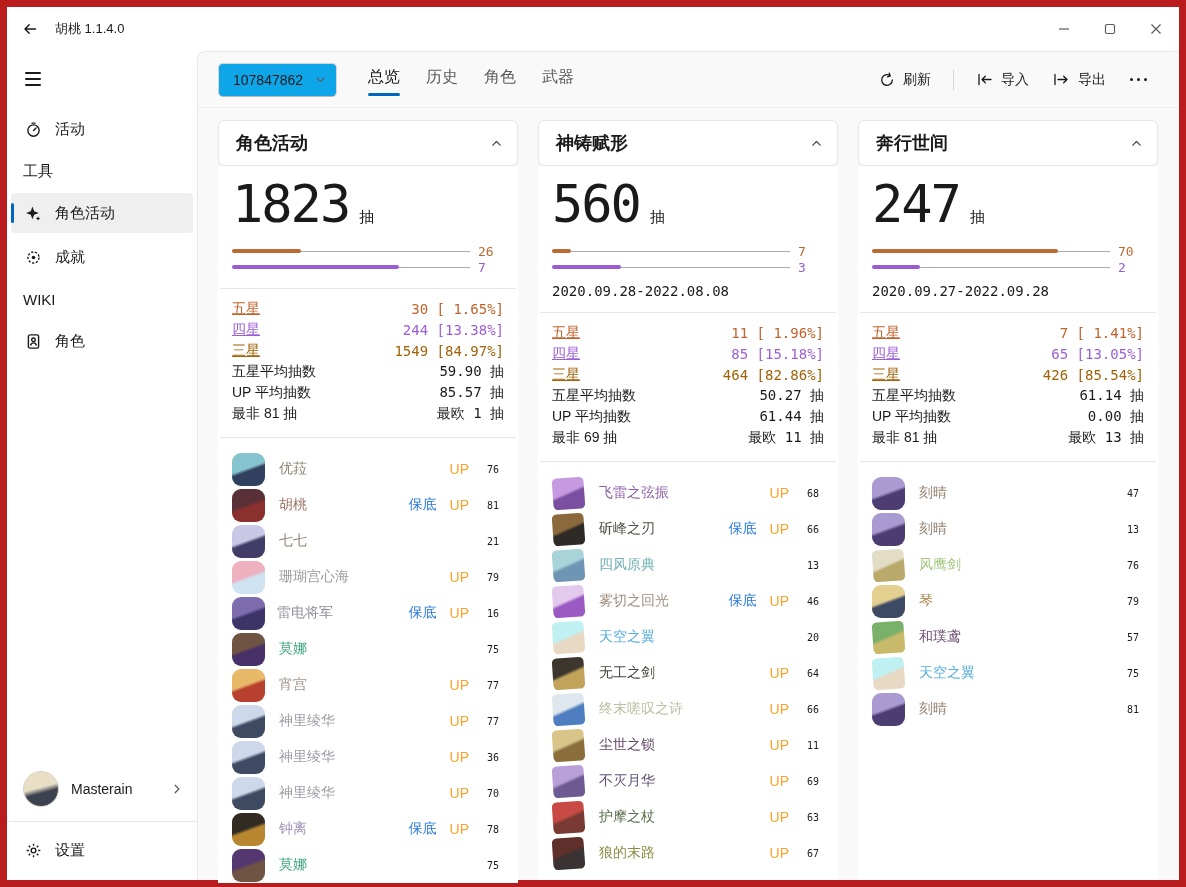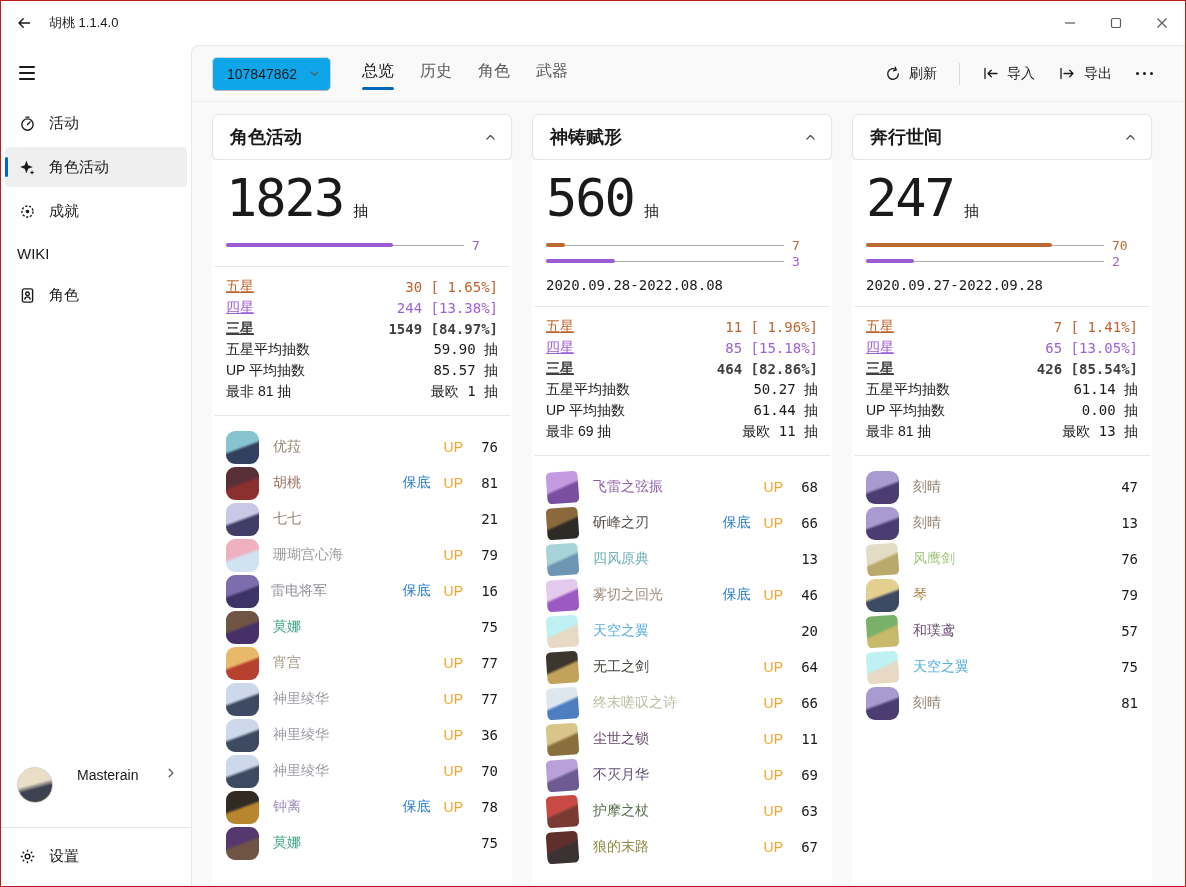--- a/index.html
+++ b/index.html
@@ -1,18 +1,18 @@
 <!DOCTYPE html>
 <html><head>
 <meta charset="utf-8">
 <style>
   * { margin:0; padding:0; box-sizing:border-box; }
   html,body { width:1186px; height:887px; overflow:hidden; }
   body { font-family:"Liberation Sans","DejaVu Sans",sans-serif; color:#1a1a1a; background:#fff; }
-  .window { width:1186px; height:887px; border:1px solid #b91c1c; display:flex; flex-direction:column; background:#fff; }
+  .window { width:1186px; height:887px; border:7px solid #b91c1c; display:flex; flex-direction:column; background:#fff; }
   svg { display:block; }
   .mono { font-family:"DejaVu Sans Mono","Liberation Mono",monospace; white-space:pre; }
 
   
   .titlebar { height:44px; display:flex; align-items:center; flex:none; }
   .tb-back { width:46px; height:44px; display:flex; align-items:center; justify-content:center; cursor:default; }
   .tb-title { font-size:13px; margin-left:2px; }
   .tb-spacer { flex:1; }
   .tb-btn { width:46px; height:40px; display:flex; align-items:center; justify-content:center; }
 
@@ -23,21 +23,21 @@
   .sidebar { width:190px; flex:none; display:flex; flex-direction:column; background:#fff; padding-top:8px; }
   .hamburger { width:40px; height:36px; margin:2px 0 10px 6px; display:flex; flex-direction:column; justify-content:center; gap:4px; padding-left:12px; border-radius:4px; }
   .hamburger i { display:block; width:16px; height:2px; background:#1a1a1a; border-radius:1px; }
   .nav-item { position:relative; height:40px; margin:2px 4px; display:flex; align-items:center; border-radius:4px; }
   .nav-item .ic { width:44px; display:flex; justify-content:center; }
   .nav-item .lbl { font-size:15px; }
   .nav-item.selected { background:#efefef; }
   .nav-item.selected::before { content:""; position:absolute; left:0; top:10px; width:3px; height:20px; border-radius:2px; background:#0067c0; }
   .nav-header { height:40px; display:flex; align-items:center; padding-left:16px; font-size:15px; color:#1a1a1a; }
   .side-spacer { flex:1; }
-  .user-row { height:56px; display:flex; padding:0 10px 0 12px; margin:0 4px; border-radius:4px;gap:12px; }
+  .user-row { height:56px; display:flex; align-items:center; padding:0 10px 0 12px; margin:0 4px; border-radius:4px; }
   .avatar { width:36px; height:36px; border-radius:50%; background:linear-gradient(165deg,#e9dfc6 0 46%,#3d4250 60% 100%); border:1px solid #d8d2c4; }
   .user-name { font-size:14px; margin-left:12px; flex:1; }
   .side-div { border-top:1px solid #e7e7e7; margin:4px 0; }
   .settings-row { height:48px; display:flex; align-items:center; margin:0 4px 6px 4px; border-radius:4px; }
   .settings-row .ic { width:44px; display:flex; justify-content:center; }
   .settings-row .lbl { font-size:15px; }
 
   
   .content { flex:1; min-width:0; background:#f9f9f9; border-left:1px solid #e8e8e8; border-top:1px solid #e8e8e8; border-top-left-radius:8px; display:flex; flex-direction:column; }
   .toolbar { height:56px; flex:none; display:flex; align-items:center; padding:0 22px 0 20px; border-bottom:1px solid #eeeeee; }
@@ -72,31 +72,31 @@
   .bar5 .bar-val { color:#bd6a33; }
   .bar4 .bar-fill { background:#9c5bd1; }
   .bar4 .bar-val { color:#9c5bd1; }
   .date-range { margin:8px 0 0 12px; font-size:14px; }
   .h-div { border-top:1px solid #e6e6e6; margin:13px 0 9px 0; }
   .stats { padding:0 12px; }
   .stat-row { display:flex; justify-content:space-between; align-items:center; height:21px; font-size:14px; }
   .stat-label { }
   .stat-row.s5 .stat-label, .stat-row.s5 .stat-value { color:#c0622c; }
   .stat-row.s4 .stat-label, .stat-row.s4 .stat-value { color:#9d5fd6; }
-  .stat-row.s3 .stat-label, .stat-row.s3 .stat-value { color:#404040;font-weight:bold; }
+  .stat-row.s3 .stat-label, .stat-row.s3 .stat-value { color:#a16207; }
   .stat-row.s5 .stat-label, .stat-row.s4 .stat-label, .stat-row.s3 .stat-label { text-decoration:underline; }
   .stat-value { font-family:"DejaVu Sans Mono",monospace; white-space:pre; font-size:14px; }
   .items { padding:4px 12px 0 12px; }
   .item-row { height:36px; display:flex; align-items:center; }
   .item-av { width:33px; height:33px; flex:none; border-radius:9px; }
   .item-av.weapon { border-radius:5px; transform:rotate(-4deg) scale(.96); }
   .item-name { font-size:14px; margin-left:14px; flex:1; }
   .badge-pity { font-size:14px; color:#2779db; margin-right:13px; }
   .badge-up { font-size:14px; color:#f8a42c; margin-right:13px; }
-  .item-count { font-family:"DejaVu Sans Mono",monospace; font-size:14px; min-width:22px; text-align:right; }
+  .item-count { font-family:"DejaVu Sans Mono",monospace; font-size:10px; min-width:22px; text-align:center; }
 </style>
 </head>
 <body>
 
 <div class="window">
 
   <div class="titlebar">
     <div class="tb-back">
       <span>
         <svg width="16" height="16" viewBox="0 0 16 16" fill="none" stroke="#1a1a1a" stroke-width="1.4" stroke-linecap="round" stroke-linejoin="round">
@@ -141,20 +141,21 @@
       <div class="nav-item">
         <span class="ic">
           <svg width="17" height="17" viewBox="0 0 16 16" fill="none" stroke="#1a1a1a" stroke-width="1.3" stroke-linecap="round">
               <circle cx="8" cy="9" r="5.3"></circle>
               <path d="M8 9l2.4-2.4M6.6 2h2.8"></path>
             </svg>
         </span>
         <span class="lbl">活动</span>
       </div>
 
+      <div class="nav-header">工具</div>
 
       <div class="nav-item selected">
         <span class="ic">
           <svg width="17" height="17" viewBox="0 0 16 16" fill="#1a1a1a">
               <path d="M7 1.5 8.6 5.9 13 7.5 8.6 9.1 7 13.5 5.4 9.1 1 7.5 5.4 5.9Z"></path>
               <path d="M12.3 10.5 12.9 12.1 14.5 12.7 12.9 13.3 12.3 14.9 11.7 13.3 10.1 12.7 11.7 12.1Z"></path>
             </svg>
         </span>
         <span class="lbl">角色活动</span>
       </div>
@@ -269,20 +270,26 @@
                   <path d="M3.5 10 8 5.5 12.5 10"></path>
                 </svg>
       </span>
     </div>
     <div class="col-body">
       <div class="total-row">
         <span class="total-num">1823</span>
         <span class="total-unit">抽</span>
       </div>
       <div class="bars">
+        <div class="bar-row bar5">
+          <div class="bar-track">
+                    <div class="bar-fill" style="width: 29%;"></div>
+                  </div>
+          <span class="bar-val">26</span>
+        </div>
         <div class="bar-row bar4">
           <div class="bar-track">
                     <div class="bar-fill" style="width: 70%;"></div>
                   </div>
           <span class="bar-val">7</span>
         </div>
       </div>
       <div class="h-div"></div>
       <div class="stats">
   <div class="stat-row s5">

